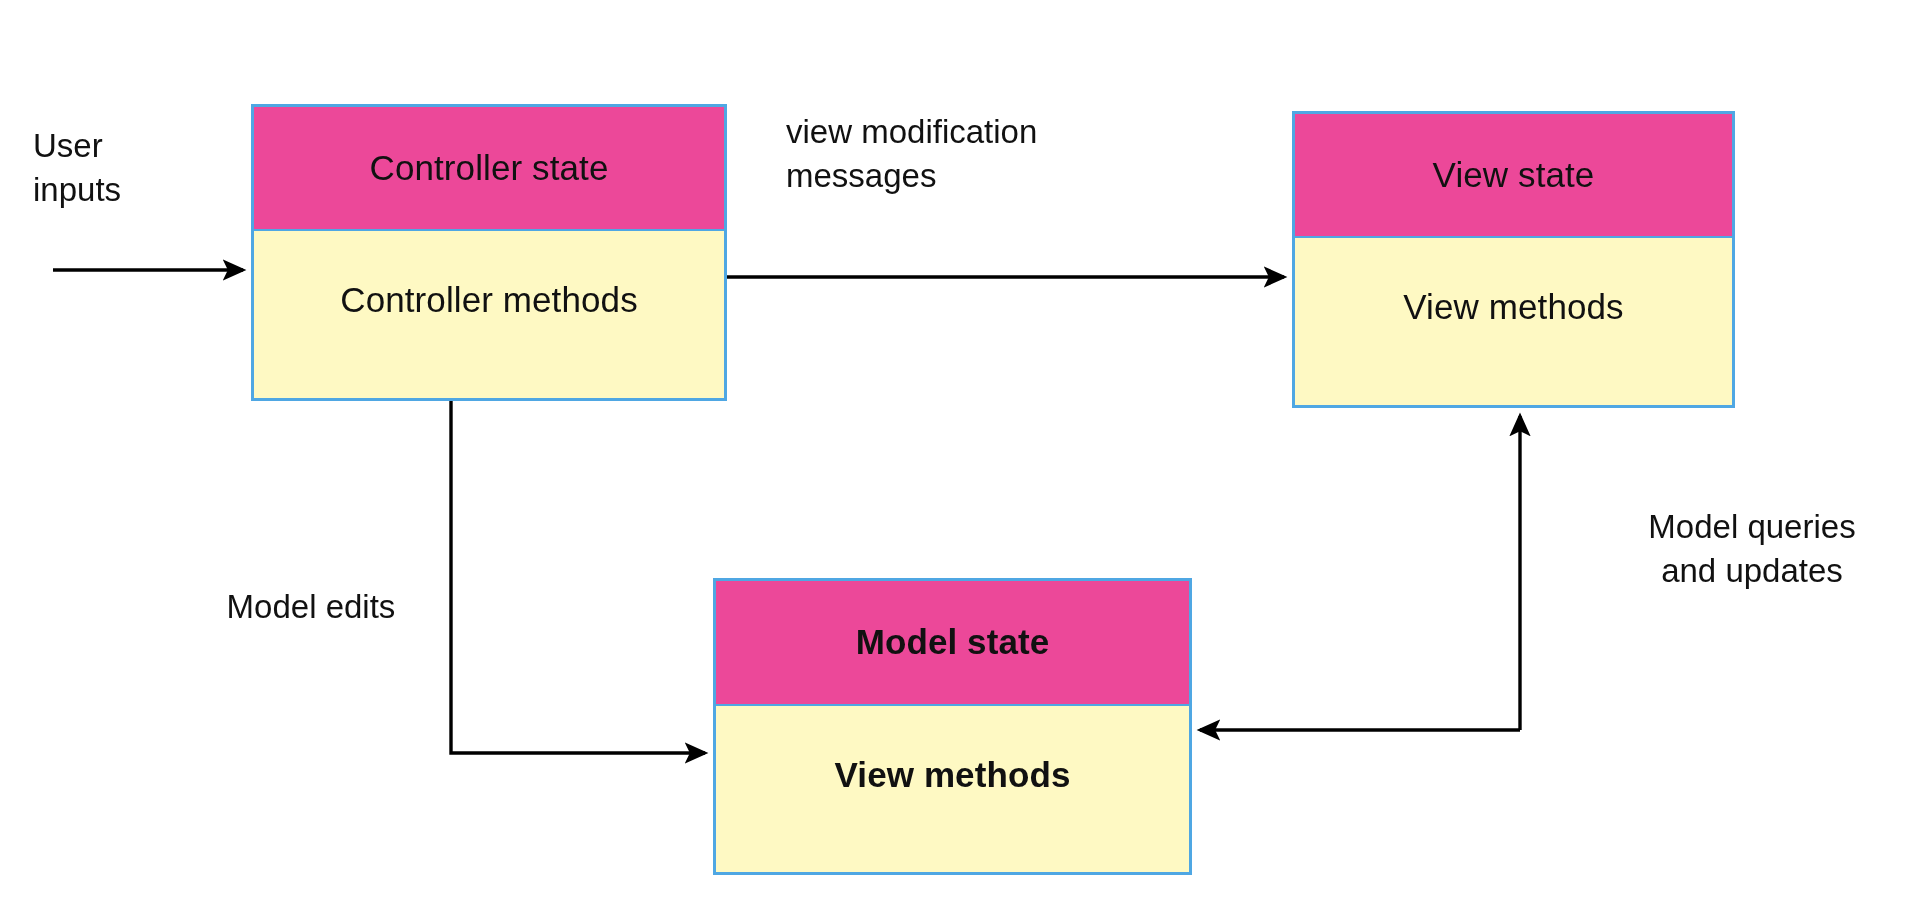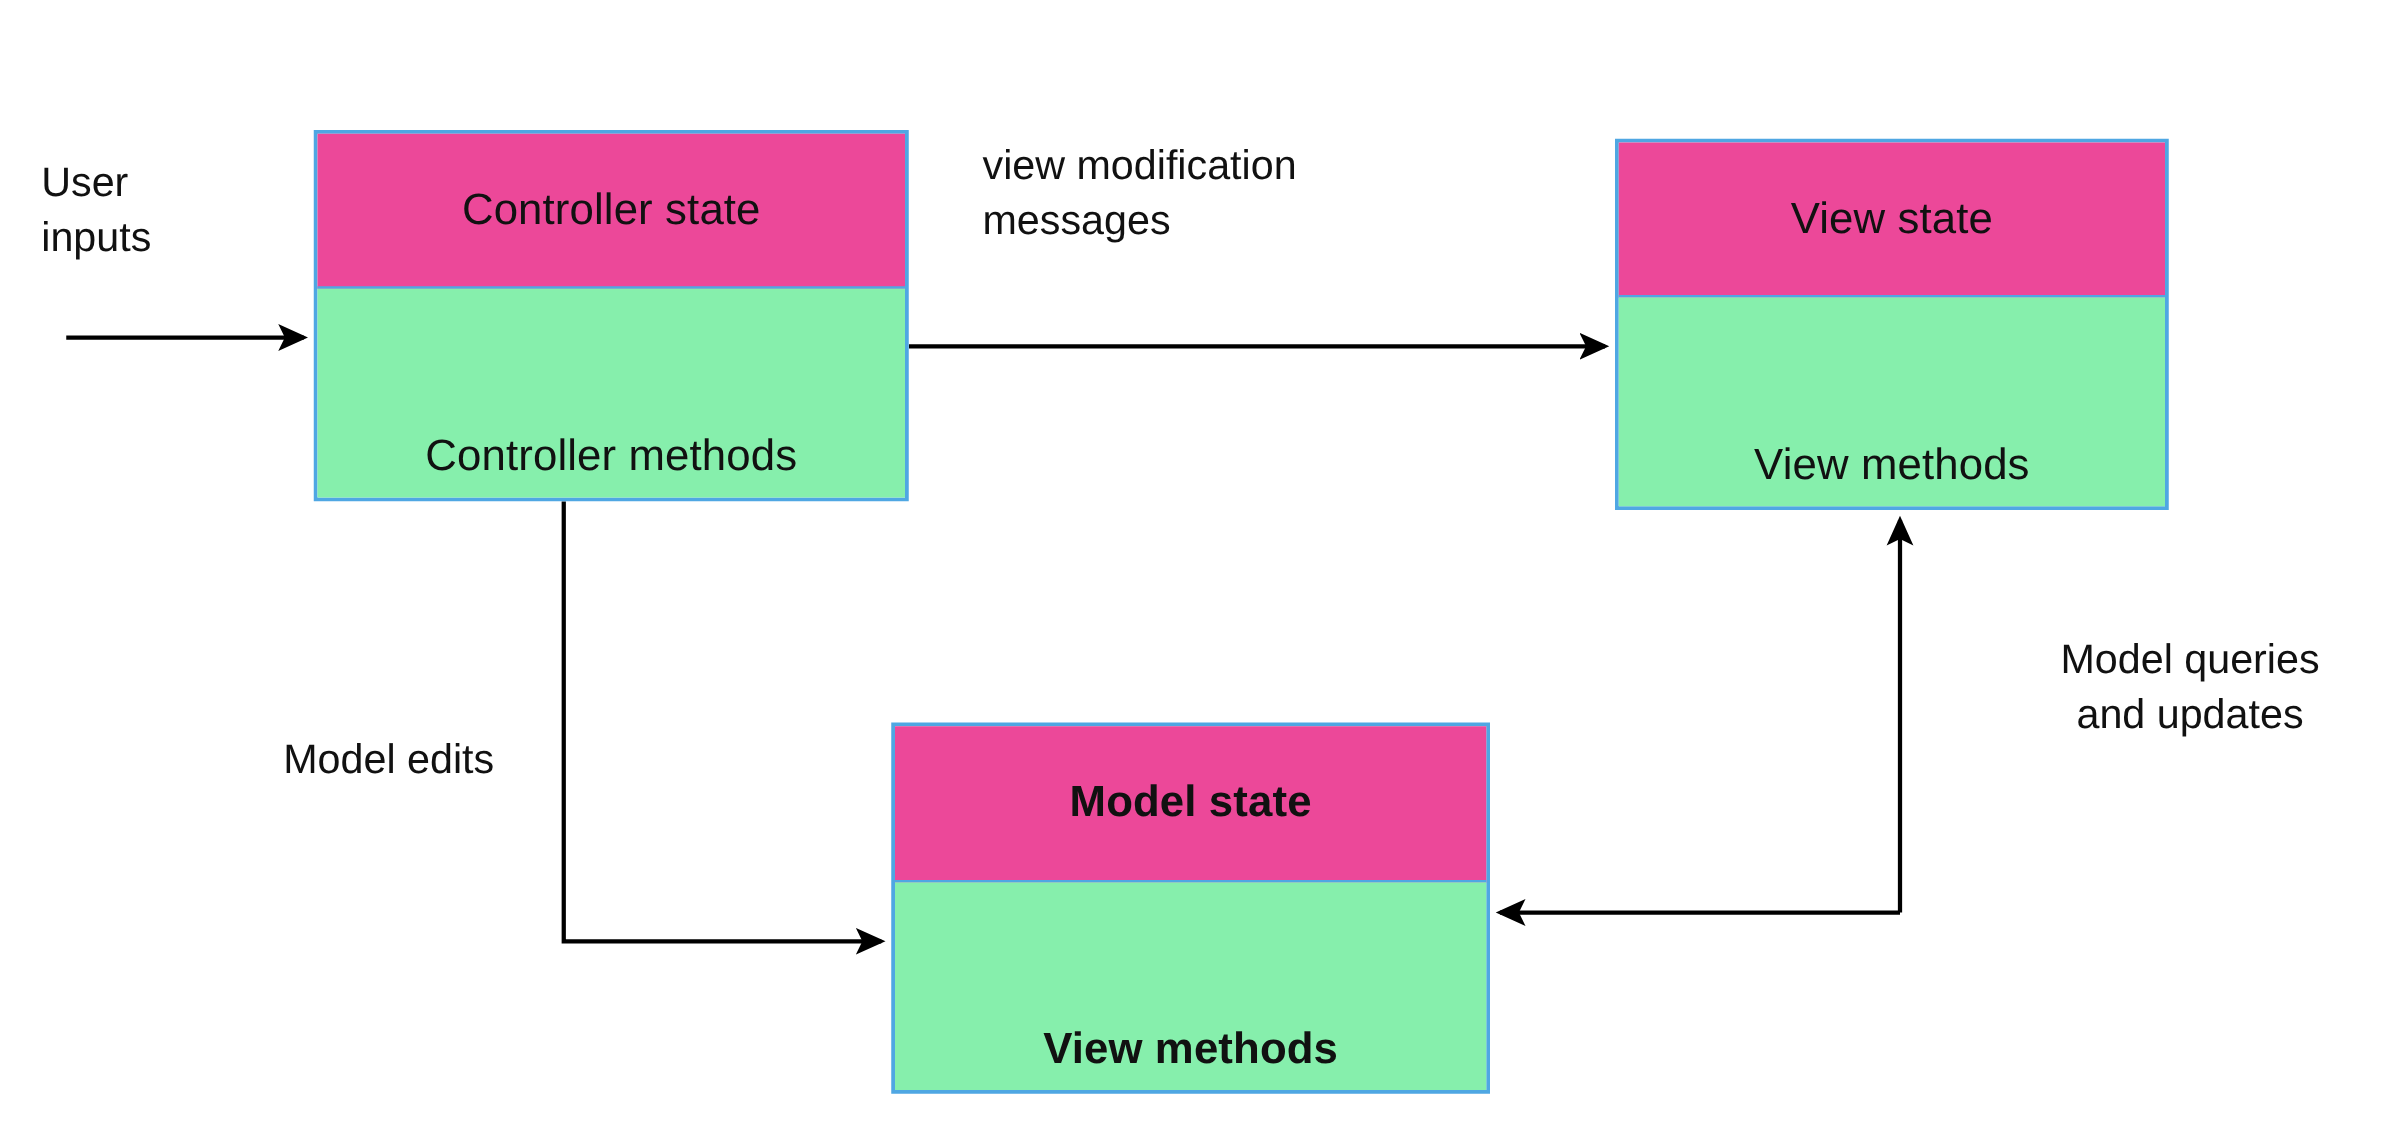--- a/index.html
+++ b/index.html
@@ -30,24 +30,24 @@
   }
   .box-state {
     background: #ec4899;
     border-bottom: 2px solid #4fa7e3;
     display: flex;
     align-items: center;
     justify-content: center;
     box-sizing: border-box;
   }
   .box-methods {
-    background: #86efac;
+    background: #fef9c3;
     flex: 1 1 auto;
     display: flex;
-    align-items: flex-end;
+    align-items: center;
     justify-content: center;
     box-sizing: border-box;
   }
   .box-label {
     font-size: 35px;
     line-height: 1.1;
     color: #111111;
     letter-spacing: 0.1px;
     white-space: nowrap;
   }

